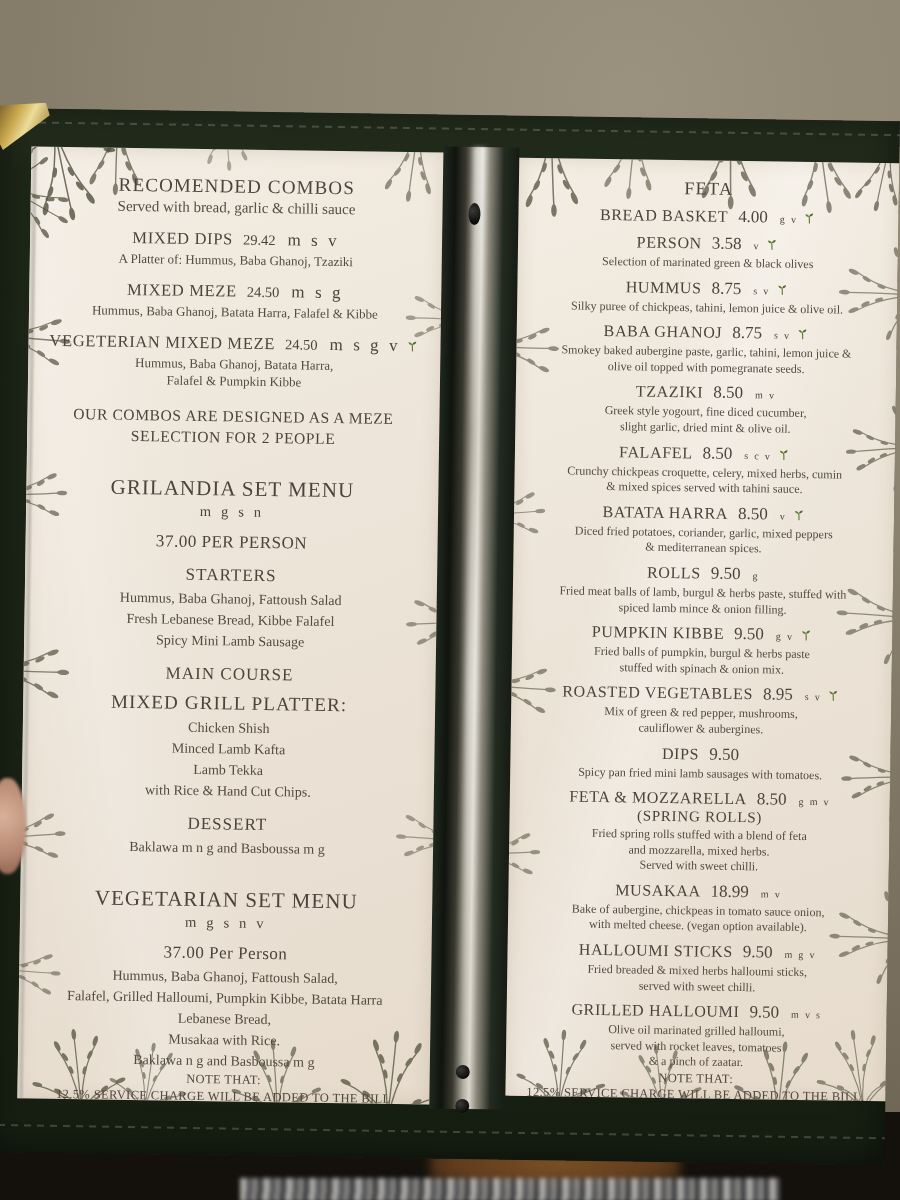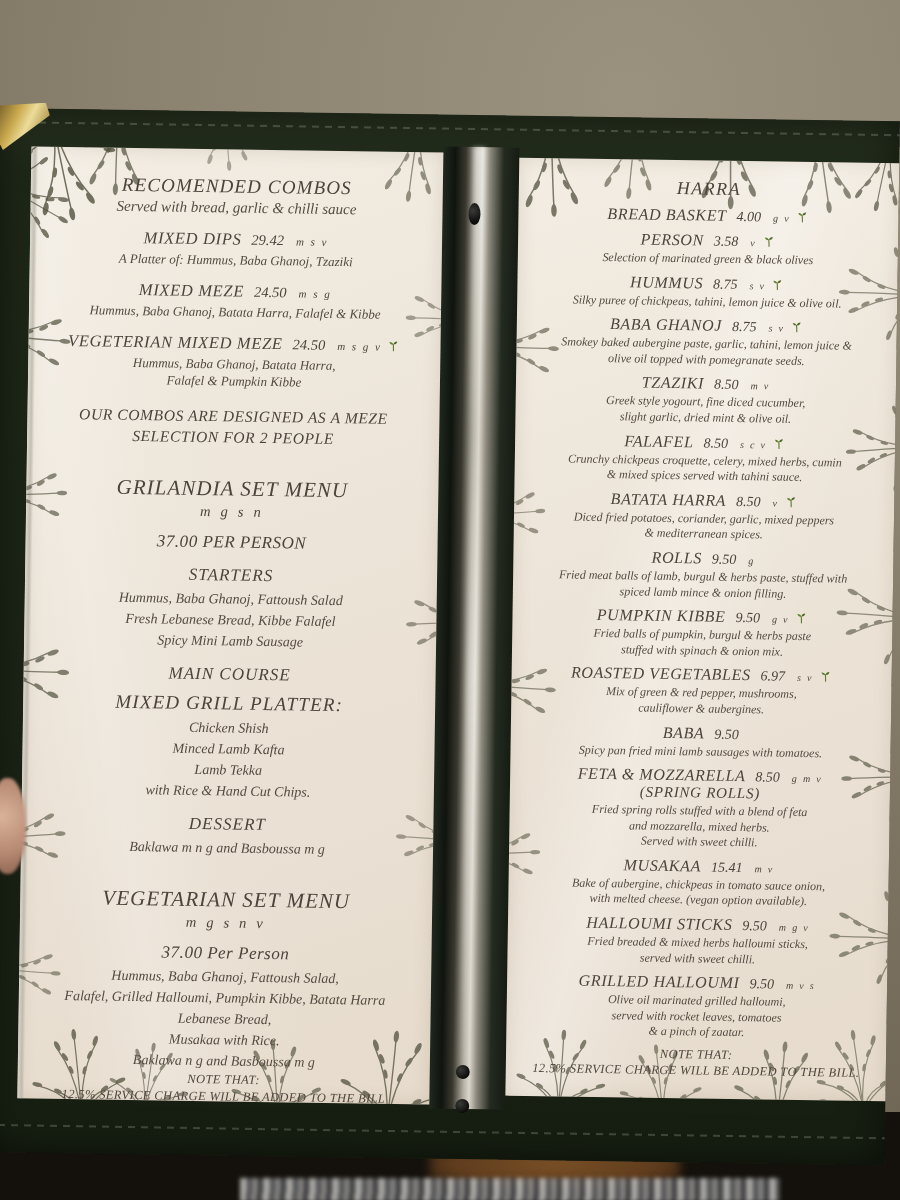--- a/index.html
+++ b/index.html
@@ -1,18 +1,18 @@
 <!DOCTYPE html>
 <html><head>
 <meta charset="utf-8">
 <style>
   html,body{margin:0;padding:0;background:#141210;}
   .scene{position:relative;width:900px;height:1200px;overflow:hidden;
     background:radial-gradient(120% 90% at 70% 8%, #9a917f 0%, #8b8270 45%, #6f6655 100%);
-    font-family:"Liberation Serif","DejaVu Serif",serif;font-style:italic;}
+    font-family:"Liberation Serif","DejaVu Serif",serif;}
   
   .bottom-dark{position:absolute;left:0;top:1112px;width:900px;height:88px;background:#14110c;}
   .wood{position:absolute;left:430px;top:1138px;width:250px;height:52px;
     background:radial-gradient(ellipse at center,#7a5026 0%,#5f3c1d 60%,rgba(40,25,10,0) 100%);
     filter:blur(5px);}
   .fabric{position:absolute;left:240px;top:1178px;width:540px;height:24px;filter:blur(2px);opacity:.9;
     background:repeating-linear-gradient(92deg,#b9b7b4 0 7px,#55565a 7px 12px,#8f8e8c 12px 18px,#3c3d41 18px 23px);}
   
   .holder{position:absolute;left:0;top:108px;width:900px;height:1044px;
     transform:rotate(0.85deg);transform-origin:0 0;
@@ -55,36 +55,36 @@
   .pc{position:relative;display:flex;flex-direction:column;align-items:center;text-align:center;
     height:100%;box-sizing:border-box;color:#4c443c;}
   .pc-left{padding:24px 10px 22px;}
   .pc-right{padding:16px 8px 20px;}
   .h1{font-size:19px;letter-spacing:.06em;margin-top:2px;}
   .sub{font-size:15px;margin-top:2px;color:#554c42;}
   .combo{margin-top:13px;}
   .iline{white-space:nowrap;}
   .iname{font-size:16.5px;letter-spacing:.04em;}
   .iprice{font-size:14.5px;margin-left:10px;}
-  .icodes{font-size:11px;margin-left:12px;letter-spacing:.18em;}
+  .icodes{font-size:17px;margin-left:12px;letter-spacing:.18em;}
   .desc,.lines{font-size:13px;line-height:1.32;white-space:pre-line;color:#544a40;margin-top:2px;}
   .note{font-size:15.5px;letter-spacing:.04em;line-height:1.35;white-space:pre-line;margin-top:16px;}
   .rule{width:62%;height:1px;background:#93897b;margin:15px 0 6px;}
   .t2{font-size:21px;letter-spacing:.05em;margin-top:8px;}
   .codesline{font-size:14.5px;letter-spacing:.22em;margin-top:2px;}
   .priceline{font-size:17px;margin-top:12px;letter-spacing:.03em;}
   .h3{font-size:17px;letter-spacing:.06em;margin-top:13px;}
   .h3.big{font-size:19px;margin-top:8px;}
   .lines{font-size:14px;line-height:1.5;margin-top:3px;}
   .footer{font-size:12.5px;letter-spacing:.03em;line-height:1.3;white-space:pre-line;margin-top:auto;color:#50473e;}
   
   .t1r{font-size:18px;letter-spacing:.08em;margin-top:2px;}
   .mi{margin-top:7px;}
   .mi .iname{font-size:16px;}
-  .mi .iprice{font-size:14px;}
+  .mi .iprice{font-size:17px;}
   .mi .icodes{font-size:10px;}
   .mi .desc{font-size:12px;line-height:1.3;}
   .isub{font-size:15px;letter-spacing:.05em;}
   .sprout{width:14px;height:14px;margin-left:5px;vertical-align:-2px;}
   .defs{position:absolute;width:0;height:0;overflow:hidden;}
 </style>
 </head>
 <body>
 
 <svg class="defs" aria-hidden="true">
@@ -296,21 +296,21 @@
           <use href="#tuft"></use>
         </svg>
       <svg class="sp" style="left:226px;top:870px;width:100px;height:100px;transform:rotate(6deg);opacity:.65">
           <use href="#tuft"></use>
         </svg>
       <svg class="sp" style="left:306px;top:858px;width:92px;height:92px;transform:rotate(-8deg);opacity:.6">
           <use href="#tuft"></use>
         </svg>
 
       <div class="pc pc-right">
-        <div class="t1r">HARRA</div>
+        <div class="t1r">FETA</div>
 
         <div class="mi">
           <div class="iline"><span class="iname">BREAD BASKET</span><span class="iprice">4.00</span><span class="icodes">g v</span><svg class="sprout">
                 <use href="#sproutsym"></use>
               </svg></div>
         </div>
         <div class="mi">
           <div class="iline"><span class="iname">PERSON</span><span class="iprice">3.58</span><span class="icodes">v</span><svg class="sprout">
                 <use href="#sproutsym"></use>
               </svg></div>
@@ -354,39 +354,39 @@
 spiced lamb mince &amp; onion filling.</div>
         </div>
         <div class="mi">
           <div class="iline"><span class="iname">PUMPKIN KIBBE</span><span class="iprice">9.50</span><span class="icodes">g v</span><svg class="sprout">
                 <use href="#sproutsym"></use>
               </svg></div>
           <div class="desc">Fried balls of pumpkin, burgul &amp; herbs paste
 stuffed with spinach &amp; onion mix.</div>
         </div>
         <div class="mi">
-          <div class="iline"><span class="iname">ROASTED VEGETABLES</span><span class="iprice">6.97</span><span class="icodes">s v</span><svg class="sprout">
+          <div class="iline"><span class="iname">ROASTED VEGETABLES</span><span class="iprice">8.95</span><span class="icodes">s v</span><svg class="sprout">
                 <use href="#sproutsym"></use>
               </svg></div>
           <div class="desc">Mix of green &amp; red pepper, mushrooms,
 cauliflower &amp; aubergines.</div>
         </div>
         <div class="mi">
-          <div class="iline"><span class="iname">BABA</span><span class="iprice">9.50</span></div>
+          <div class="iline"><span class="iname">DIPS</span><span class="iprice">9.50</span></div>
           <div class="desc">Spicy pan fried mini lamb sausages with tomatoes.</div>
         </div>
         <div class="mi">
           <div class="iline"><span class="iname">FETA &amp; MOZZARELLA</span><span class="iprice">8.50</span><span class="icodes">g m v</span></div>
           <div class="isub">(SPRING ROLLS)</div>
           <div class="desc">Fried spring rolls stuffed with a blend of feta
 and mozzarella, mixed herbs.
 Served with sweet chilli.</div>
         </div>
         <div class="mi">
-          <div class="iline"><span class="iname">MUSAKAA</span><span class="iprice">15.41</span><span class="icodes">m v</span></div>
+          <div class="iline"><span class="iname">MUSAKAA</span><span class="iprice">18.99</span><span class="icodes">m v</span></div>
           <div class="desc">Bake of aubergine, chickpeas in tomato sauce onion,
 with melted cheese. (vegan option available).</div>
         </div>
         <div class="mi">
           <div class="iline"><span class="iname">HALLOUMI STICKS</span><span class="iprice">9.50</span><span class="icodes">m g v</span></div>
           <div class="desc">Fried breaded &amp; mixed herbs halloumi sticks,
 served with sweet chilli.</div>
         </div>
         <div class="mi">
           <div class="iline"><span class="iname">GRILLED HALLOUMI</span><span class="iprice">9.50</span><span class="icodes">m v s</span></div>

